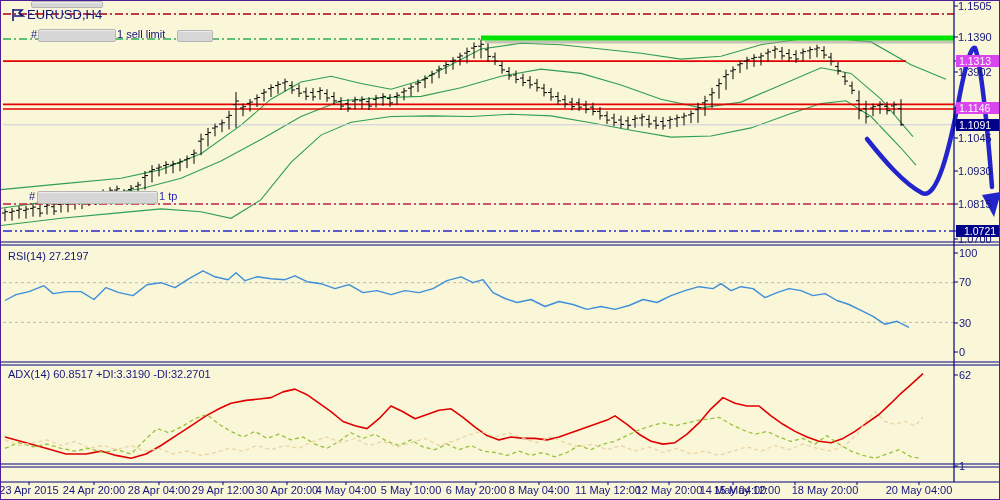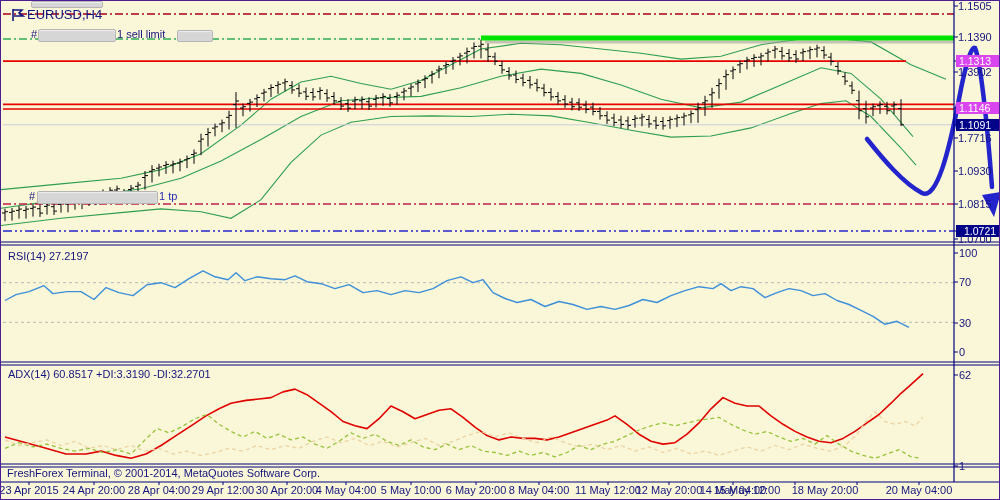--- a/index.html
+++ b/index.html
@@ -749,36 +749,35 @@
 
   <span class="abs navy ord hash1">#</span>
   <span class="abs navy ord selllimit">1 sell limit</span>
 
   <span class="abs navy ord hash2">#</span>
   <span class="abs ord tp">1 tp</span>
 
   <span class="abs navy indlabel rsilabel">RSI(14) 27.2197</span>
   <span class="abs navy indlabel adxlabel">ADX(14) 60.8517 +DI:3.3190 -DI:32.2701</span>
 
-  <span class="abs navy footer">FreshForex Terminal, © 2001-2014, MetaQuotes Software Corp.</span>
 
   <div id="redactions">
       <div class="blur" style="left: 30px; top: 0px; width: 70px; height: 5px;"></div>
       <div class="blur" style="left: 37px; top: 28px; width: 76px; height: 11px;"></div>
       <div class="blur" style="left: 176px; top: 29px; width: 34px; height: 10px;"></div>
       <div class="blur" style="left: 36px; top: 190px; width: 119px; height: 11px;"></div>
     </div>
   <div id="price-labels">
       <div class="pricelabel" style="top: -1px;">1.1505</div>
       <div class="pricelabel" style="top: 30px;">1.1390</div>
       <div class="pricebox box-red" style="top: 54px;">1.1313</div>
       <div class="pricelabel" style="top: 65px;">1.3902</div>
       <div class="pricebox box-red" style="top: 101px;">1.1146</div>
       <div class="pricebox box-navy" style="top: 118px;">1.1091</div>
-      <div class="pricelabel" style="top: 131px;">1.7716</div>
+      <div class="pricelabel" style="top: 131px;">1.1045</div>
       <div class="pricelabel" style="top: 164px;">1.0930</div>
       <div class="pricelabel" style="top: 197px;">1.0815</div>
       <div class="pricebox box-navy" style="top: 224px; padding-left: 8px;">1.0721</div>
       <div class="pricelabel" style="top: 232px;">1.0700</div>
     </div>
   <div id="rsi-labels">
       <div class="scalelabel" style="top: 246px;">100</div>
       <div class="scalelabel" style="top: 275px;">70</div>
       <div class="scalelabel" style="top: 316px;">30</div>
       <div class="scalelabel" style="top: 345px;">0</div>

